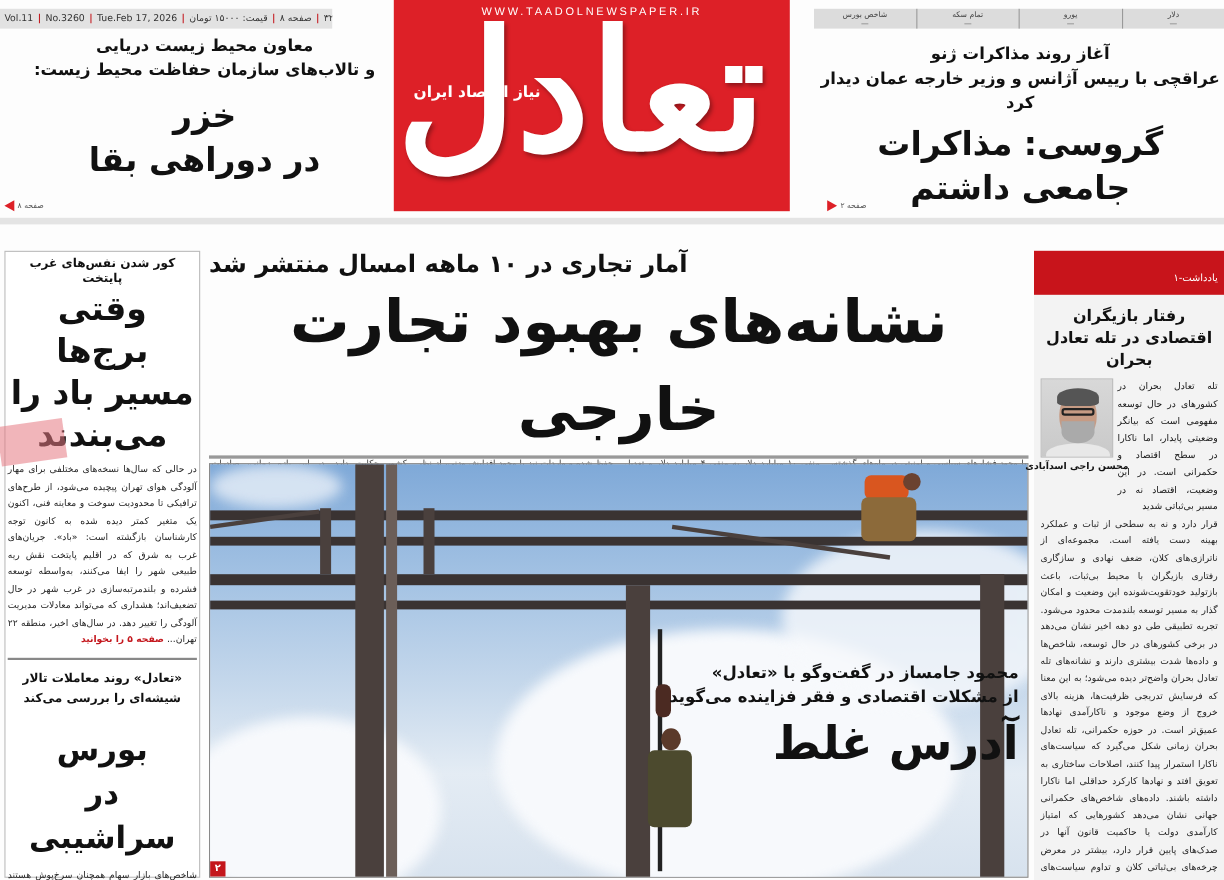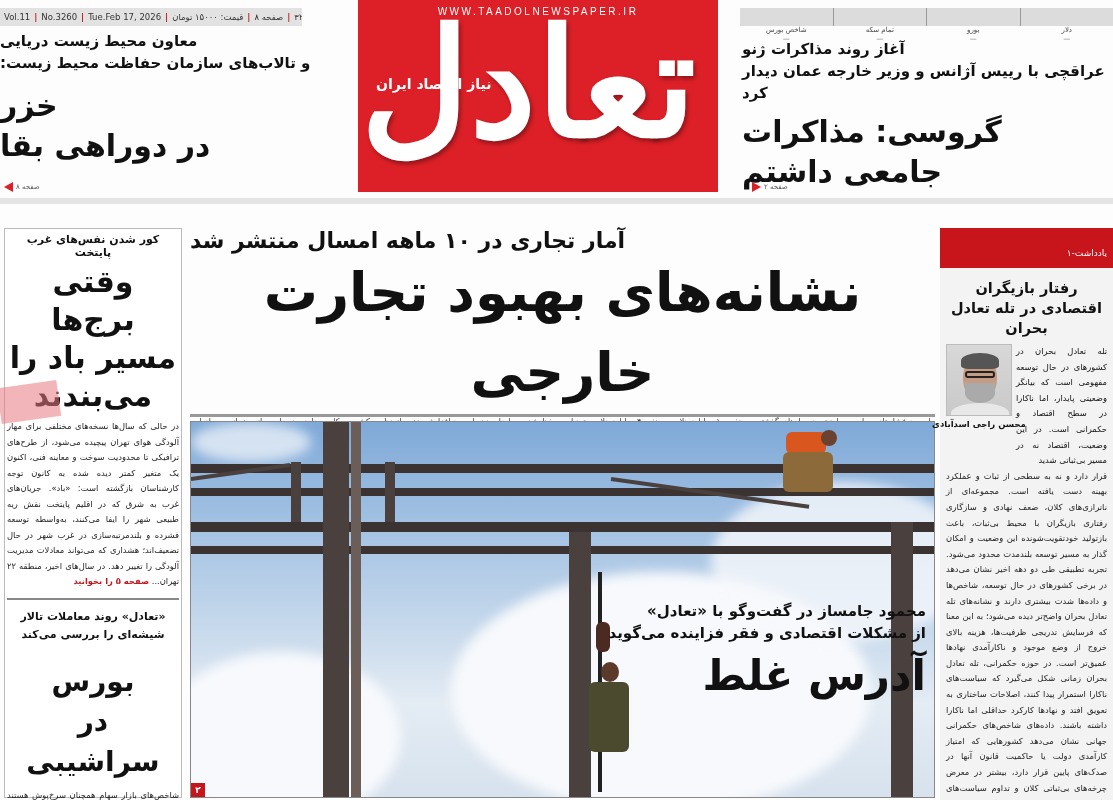--- a/index.html
+++ b/index.html
@@ -1,30 +1,30 @@
 <!DOCTYPE html>
 <html><head>
 <meta charset="utf-8">
 <style>
 *{box-sizing:border-box;margin:0;padding:0}
 body{width:1113px;height:800px;background:#fdfdfd;font-family:"DejaVu Sans",sans-serif;color:#111;overflow:hidden;position:relative}
 
 .infobar-left{position:absolute;left:0;top:8px;width:302px;height:18px;background:#e2e2e2;font-size:8.5px;color:#333;display:flex;align-items:center;padding:0 4px;white-space:nowrap;overflow:hidden;gap:4px}
 .infobar-left .sep{color:#c4161c;font-weight:bold}
 .ticker{position:absolute;right:0;top:8px;width:373px;height:18px;background:#dcdcdc;display:flex;direction:rtl}
-.ticker .cell{flex:1;border-left:1px solid #999;font-size:7px;color:#444;text-align:center;line-height:9px;padding-top:18px}
+.ticker .cell{flex:1;border-left:1px solid #999;font-size:7px;color:#444;text-align:center;line-height:9px;padding-top:1px}
 .ticker .cell:last-child{border-left:none}
 .ticker .val{display:block;font-size:7px;color:#666}
 
 .masthead{position:absolute;left:358px;top:0;width:360px;height:192px;background:#dd2027;overflow:hidden}
 .mast-url{position:absolute;left:0;right:0;top:6px;text-align:center;color:#fff;font-size:10px;letter-spacing:2.5px;font-family:"Liberation Sans",sans-serif}
 .mast-logo{position:absolute;right:22px;top:8px;font-family:"DejaVu Serif",serif;font-size:150px;font-weight:bold;color:#fff;line-height:1;direction:rtl;text-shadow:2px 3px 4px rgba(0,0,0,.35)}
 .mast-slogan{position:absolute;left:18px;top:76px;color:#fff;font-size:14px;font-weight:bold;direction:rtl}
 
-.top-story{position:absolute;top:30px;text-align:left;direction:rtl}
+.top-story{position:absolute;top:30px;text-align:center;direction:rtl}
 .top-story .kicker{font-size:15px;font-weight:bold;line-height:22px}
 .top-story .head{font-size:30px;font-weight:bold;line-height:40px;margin-top:12px}
 .page-ref{position:absolute;font-size:7px;color:#555;display:flex;align-items:center;gap:3px}
 .tri{width:0;height:0;border-top:5px solid transparent;border-bottom:5px solid transparent}
 .tri.r{border-left:9px solid #dd2027}
 .tri.l{border-right:9px solid #dd2027}
 .divider-h{position:absolute;left:0;width:1113px;height:6px;background:#e4e4e4;top:198px}
 
 .left-col{position:absolute;left:4px;top:228px;width:178px;border:1px solid #bbb;height:570px;background:#fff;direction:rtl;padding:4px 2px}
 .left-col .kicker{font-size:11px;font-weight:bold;text-align:center}

